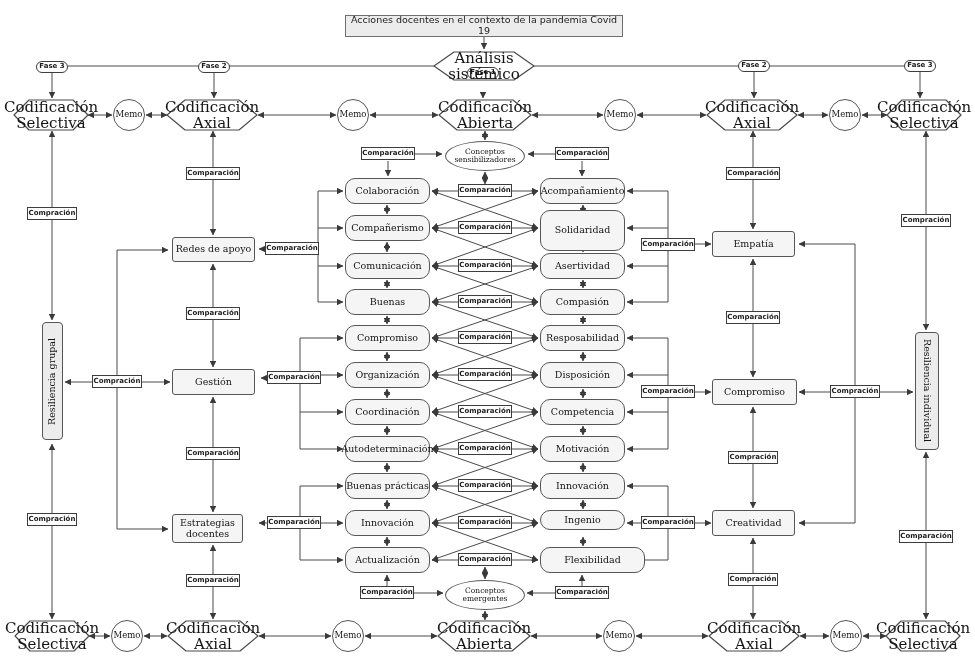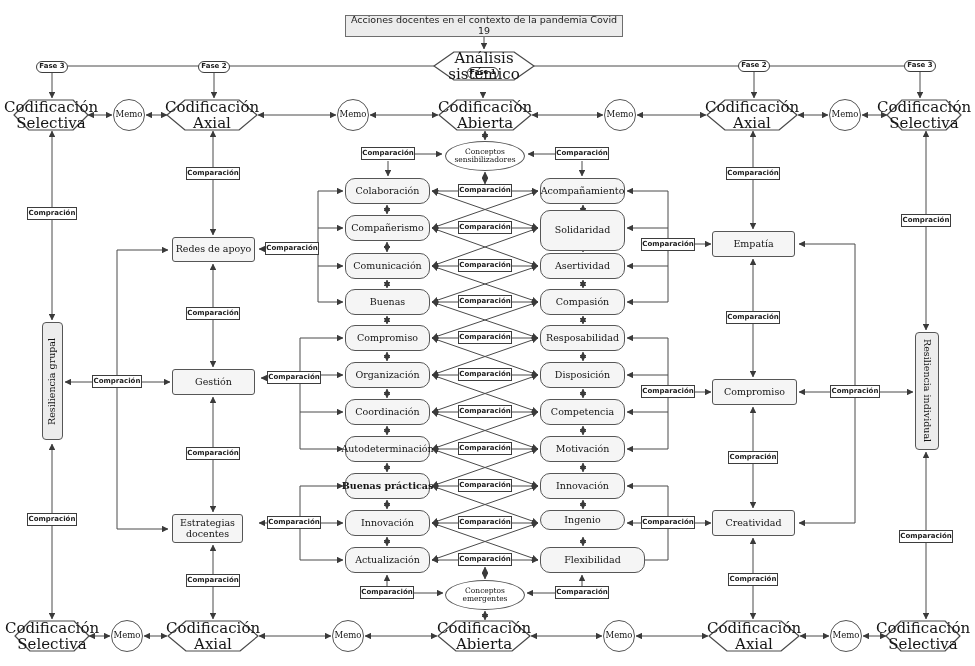--- a/index.html
+++ b/index.html
@@ -1,21 +1,21 @@
 <!DOCTYPE html>
 <html><head>
 <meta charset="utf-8">
 <style>
   html,body{margin:0;padding:0;background:#fff}
   #canvas{position:relative;width:975px;height:666px;background:#fff;overflow:hidden;font-family:"DejaVu Serif",serif}
   #wires{position:absolute;left:0;top:0;width:975px;height:666px}
   .n{position:absolute;display:flex;align-items:center;justify-content:center;text-align:center;box-sizing:border-box;color:#141414;line-height:1.12}
   .rect{background:#f5f5f5;border:1px solid #565656;border-radius:10px;font-size:9.5px;white-space:nowrap}
   .cat{background:#f5f5f5;border:1px solid #565656;border-radius:3px;font-size:9.5px}
-  .bold{font-weight:bold}
+  .bold{font-weight:normal}
   .pill{background:#fff;border:1px solid #3d3d3d;border-radius:0;font-family:"DejaVu Sans",sans-serif;font-weight:bold;font-size:7px;color:#1c1c1c;white-space:nowrap}
   .fase{background:#fff;border:1px solid #3d3d3d;border-radius:7px;font-family:"DejaVu Sans",sans-serif;font-weight:bold;font-size:7px;color:#1c1c1c}
   .circ{background:#fff;border:1px solid #565656;border-radius:50%;font-size:8.5px}
   .ell{background:#fff;border:1px solid #565656;border-radius:50%;font-size:7.5px;line-height:1.1;padding:0 6px}
   .hext{font-size:15px;background:transparent;line-height:1.1}
   .vbox{background:#ececec;border:1px solid #565656;border-radius:4px;writing-mode:vertical-rl;font-size:9.5px}
   .vbox.up{transform:rotate(180deg)}
   .title{background:#ececec;border:1px solid #6e6e6e;font-family:"DejaVu Sans",sans-serif;font-size:9.5px;color:#1c1c1c}
 </style>
 </head>

